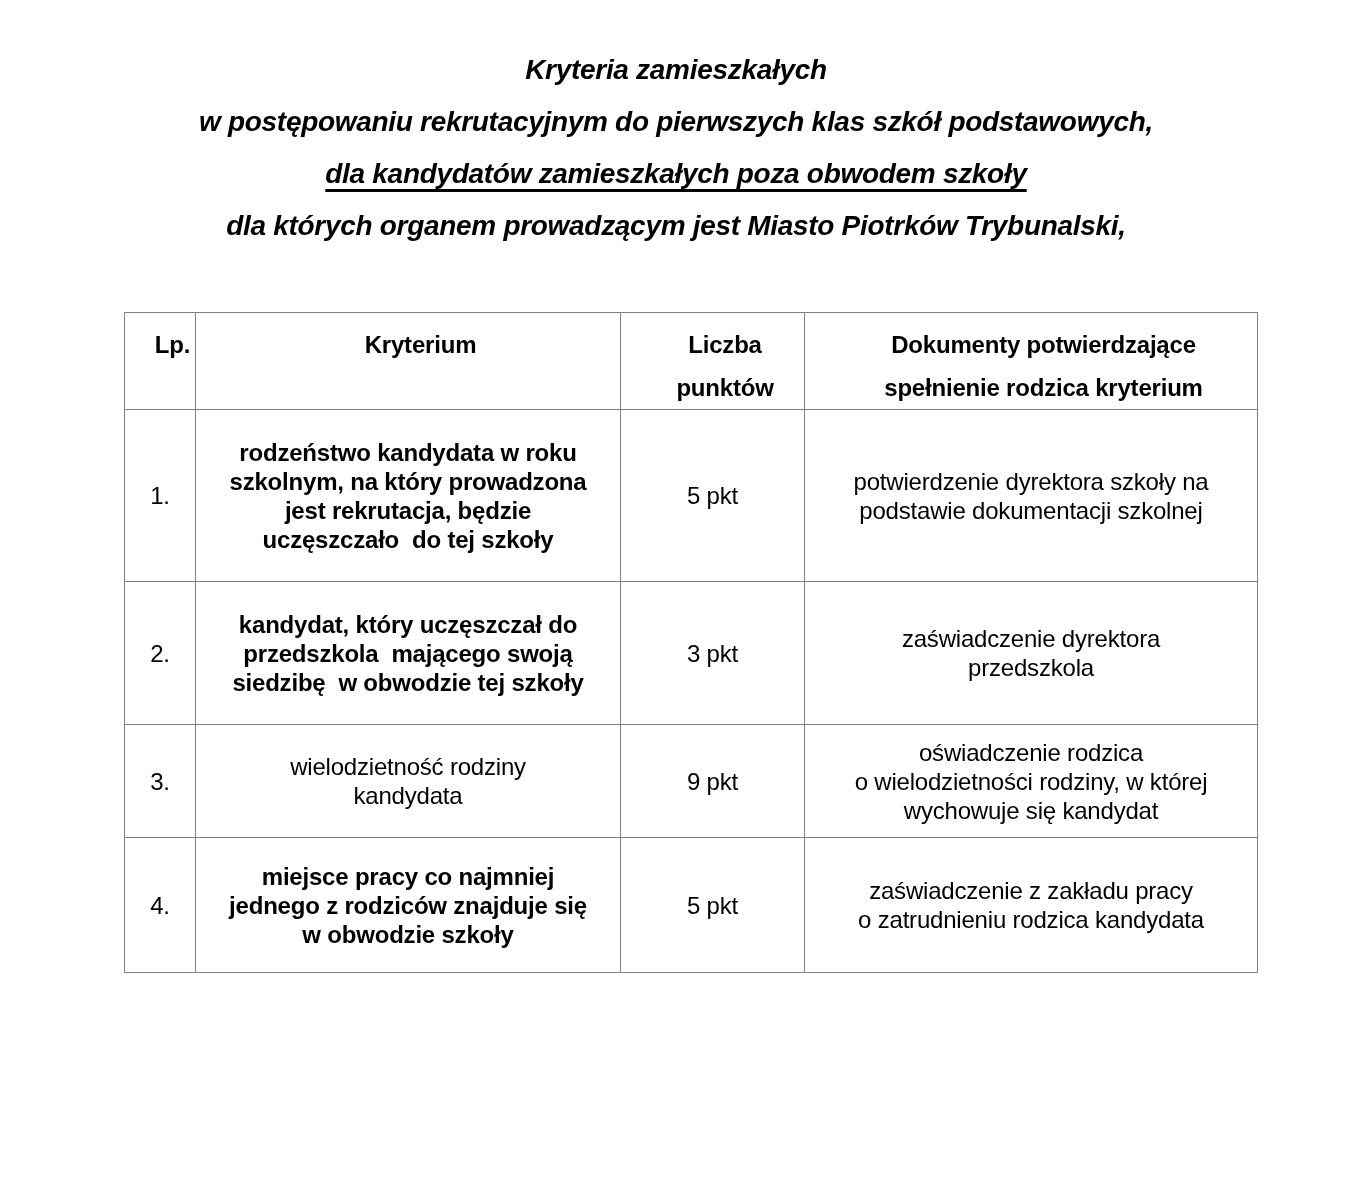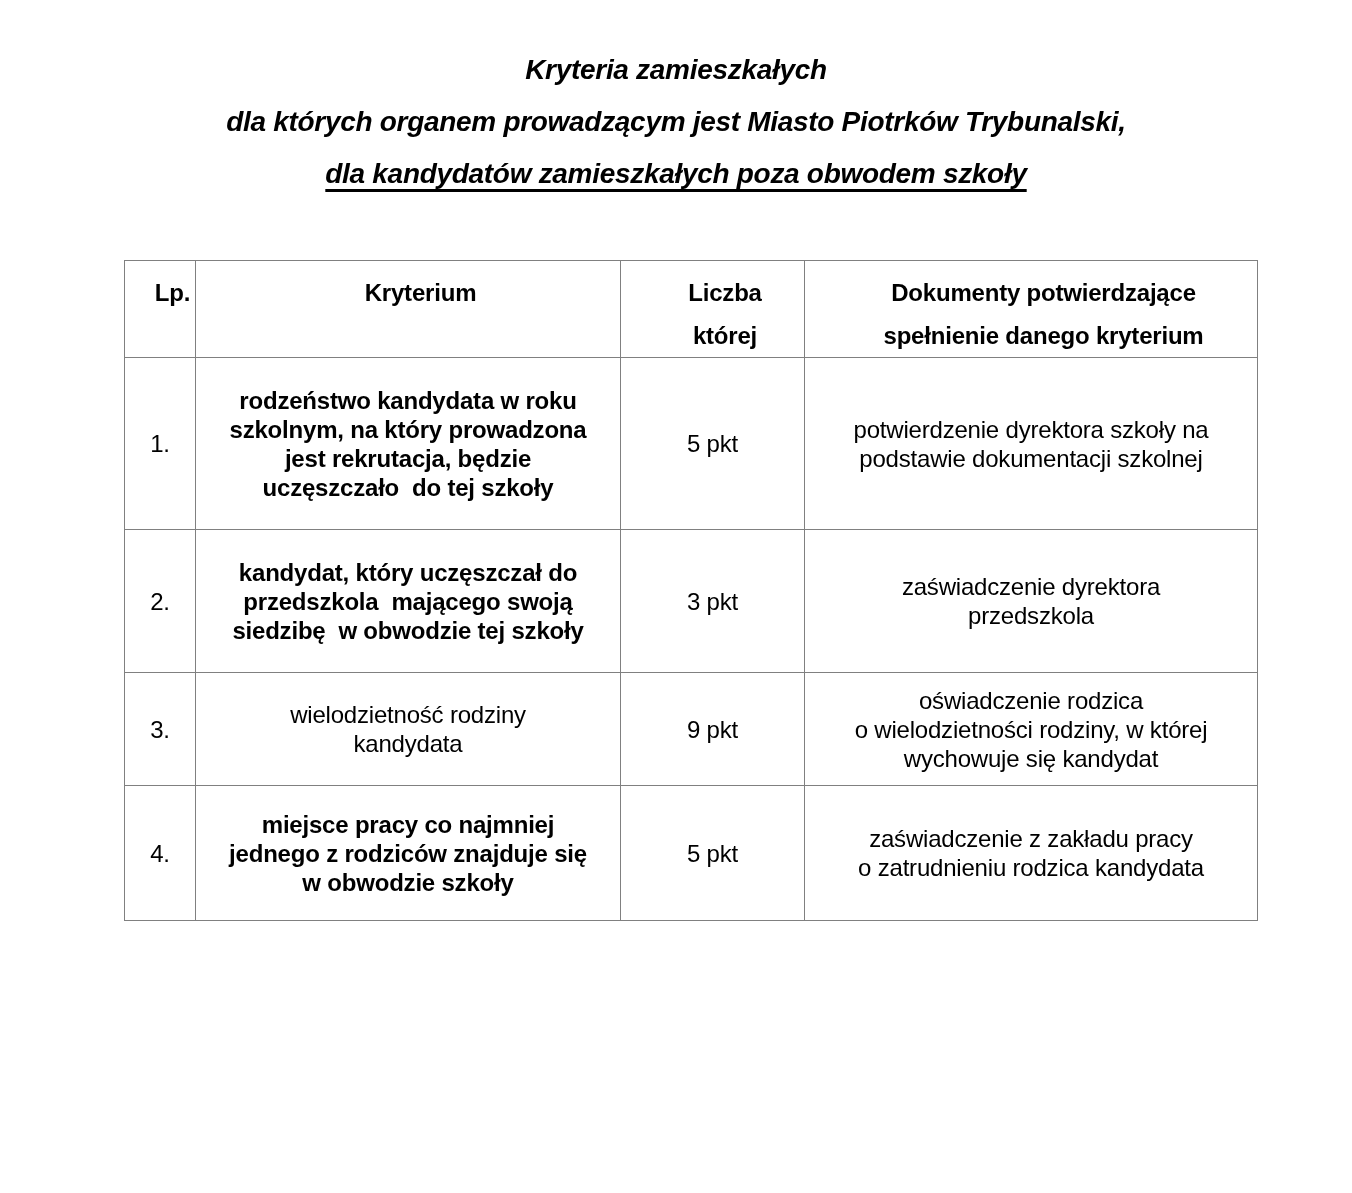--- a/index.html
+++ b/index.html
@@ -75,41 +75,42 @@
   tr.row-4 td { height: 135px; }
 
   
   td.lift { padding-bottom: 28px; font-weight: bold; }
 </style>
 </head>
 <body>
 
 <div class="title-block">
   <div class="title-line">Kryteria zamieszkałych</div>
-  <div class="title-line">dla których organem prowadzącym jest Miasto Piotrków Trybunalski,</div>
+  <div class="title-line">w postępowaniu rekrutacyjnym do pierwszych klas szkół podstawowych,</div>
   <div class="title-line underlined">
     <span>dla kandydatów zamieszkałych poza obwodem szkoły</span>
   </div>
+  <div class="title-line">dla których organem prowadzącym jest Miasto Piotrków Trybunalski,</div>
 </div>
 
 <table class="criteria">
   <colgroup>
     <col class="c-lp">
       <col class="c-kr">
       <col class="c-pkt">
       <col class="c-dok">
   </colgroup>
   <thead>
     <tr>
       <th>Lp.</th>
       <th>Kryterium</th>
       <th>Liczba
-której</th>
+punktów</th>
       <th>Dokumenty potwierdzające
-spełnienie danego kryterium</th>
+spełnienie rodzica kryterium</th>
     </tr>
   </thead>
   <tbody>
     <tr class="row-1">
       <td>1.</td>
       <td class="lift">rodzeństwo kandydata w roku
 szkolnym, na który prowadzona
 jest rekrutacja, będzie
 uczęszczało  do tej szkoły</td>
       <td>5 pkt</td>

